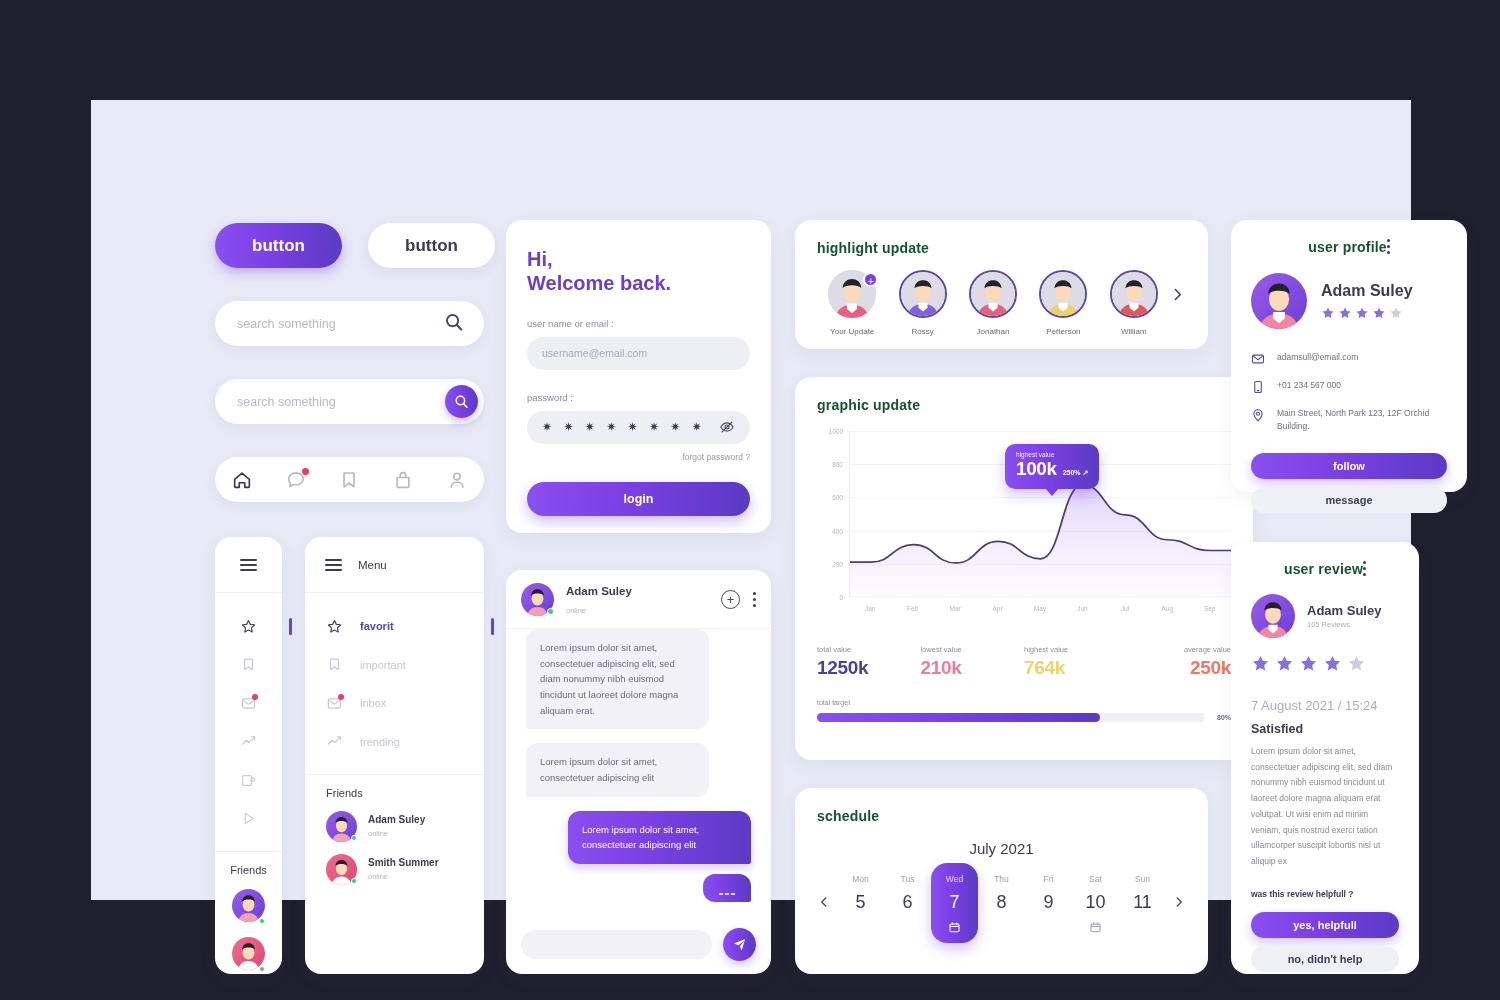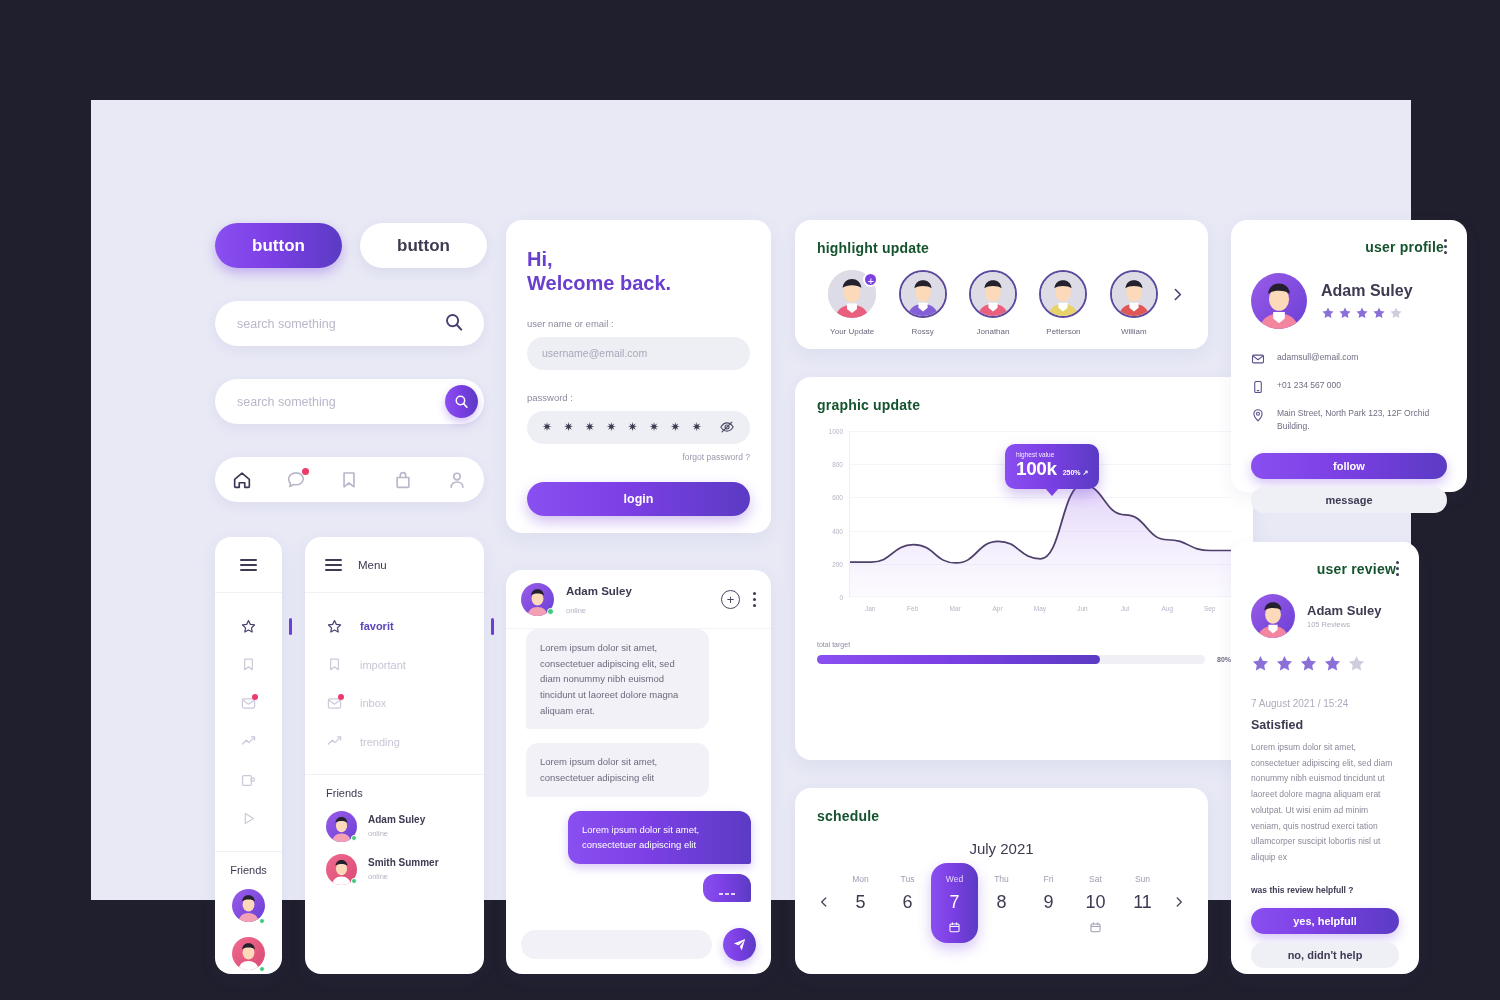--- a/index.html
+++ b/index.html
@@ -22,21 +22,21 @@
     position: absolute;
   }
   .ctitle {
     font-size: 14px; font-weight: bold; color: #14532d; letter-spacing: .2px;
   }
   .dots { display:flex; flex-direction:column; gap:3px; align-items:center; cursor:pointer; }
   .dots i { width:3px; height:3px; border-radius:50%; background:#3d3a52; display:block; }
   .grad { background: linear-gradient(90deg,#8a4ff0 0%, #7b3fe4 45%, #5b3bc4 100%); }
 
   
-  #btn-row { position:absolute; left:124px; top:123px; display:flex; gap:18px; }
+  #btn-row { position:absolute; left:124px; top:123px; display:flex; gap:26px; }
   .btn-pill {
     width:127px; height:45px; border-radius:23px; border:none;
     font-size:17px; font-weight:bold; cursor:pointer;
     display:flex; align-items:center; justify-content:center;
   }
   .btn-filled { color:#fff; box-shadow: 0 5px 12px rgba(123,63,228,.35); }
   .btn-outline { background:#fff; color:#3d3a52; box-shadow: 0 4px 12px rgba(90,80,160,.10); }
 
   .searchbar {
     position:absolute; left:124px; width:269px; height:45px;
@@ -176,39 +176,39 @@
   .day { width:47px; padding:11px 0 9px; border-radius:16px; text-align:center; cursor:pointer; }
   .day .dw { font-size:8.5px; color:#9e9cb0; }
   .day .dn { font-size:18px; color:#3d3a52; margin-top:8px; }
   .day .dicon { height:14px; margin-top:7px; }
   .day.sel { box-shadow:0 6px 14px rgba(120,65,225,.3); }
   .day.sel .dw { color:#e6d9ff; }
   .day.sel .dn { color:#fff; }
 
   
   #profile-card { left:1140px; top:120px; width:236px; height:272px; padding:19px 20px; }
-  .card-head { display:flex; justify-content:flex-end; align-items:flex-start; }
+  .card-head { display:flex; justify-content:center; align-items:flex-start; }
   .prof-top { display:flex; align-items:center; margin-top:18px; gap:14px; }
   .prof-name { font-size:16px; font-weight:bold; color:#3d3a52; }
   .stars { display:flex; gap:3px; margin-top:6px; }
   .contact { display:flex; align-items:flex-start; gap:12px; margin-top:13px; }
   .contact .ctxt { font-size:8.5px; color:#6f6d82; line-height:1.5; }
   .act-btn {
     width:100%; height:26px; border-radius:14px; border:none; cursor:pointer;
     font-size:11px; font-weight:bold; display:flex; align-items:center; justify-content:center;
   }
   .act-follow { color:#fff; box-shadow:0 5px 12px rgba(120,65,225,.3); margin-top:20px; }
   .act-msg { background:#efeff6; color:#3d3a52; margin-top:8px; }
 
   #review-card { left:1140px; top:442px; width:188px; height:432px; padding:19px 20px; }
   .rv-top { display:flex; align-items:center; gap:12px; margin-top:17px; }
   .rv-name { font-size:13px; font-weight:bold; color:#3d3a52; }
   .rv-count { font-size:7.5px; color:#aeacbe; margin-top:2px; }
   .rv-stars { display:flex; gap:5px; margin-top:16px; }
-  .rv-date { font-size:10px; color:#aeacbe; margin-top:25px; }
+  .rv-date { font-size:13px; color:#aeacbe; margin-top:25px; }
   .rv-head { font-size:12.5px; font-weight:bold; color:#3d3a52; margin-top:9px; }
   .rv-body { font-size:8.5px; line-height:1.85; color:#8b8999; margin-top:8px; }
   .rv-q { font-size:8.5px; font-weight:bold; color:#3d3a52; margin-top:19px; }
 </style>
 </head>
 <body>
 
 <div id="canvas">
 
   <div id="btn-row">
@@ -689,20 +689,38 @@
       <div class="tooltip grad" style="left:188px; top:13px">
         <div class="tt-label">highest value</div>
         <div class="tt-row">
           <span class="tt-val">100k</span>
           <span class="tt-pct">250% ↗</span>
         </div>
         <i class="tt-arrow"></i>
       </div>
     </div>
 
+    <div class="stats">
+      <div class="stat">
+        <div class="lbl">total value</div>
+        <div class="val" style="color:#4b3f9e">1250k</div>
+      </div>
+      <div class="stat">
+        <div class="lbl">lowest value</div>
+        <div class="val" style="color:#ef7d9c">210k</div>
+      </div>
+      <div class="stat">
+        <div class="lbl">highest value</div>
+        <div class="val" style="color:#f0d16b">764k</div>
+      </div>
+      <div class="stat" style="text-align:right">
+        <div class="lbl">average value</div>
+        <div class="val" style="color:#f07762">250k</div>
+      </div>
+    </div>
 
     <div class="target-lbl">total target</div>
     <div class="progress-row">
       <div class="ptrack">
         <div class="pfill grad" id="pfill" style="width: 73%;"></div>
       </div>
       <span class="ppct">80%</span>
     </div>
   </div>
 

